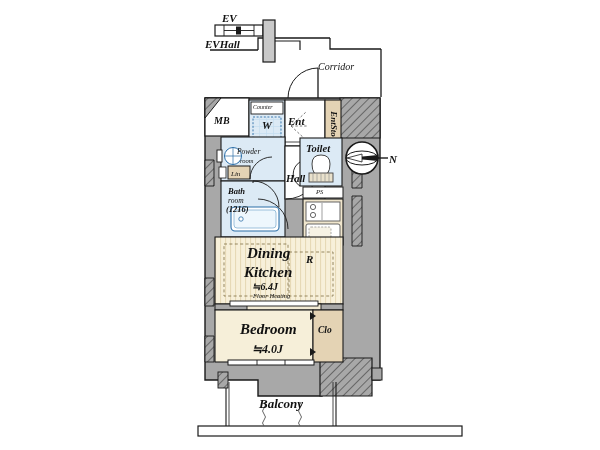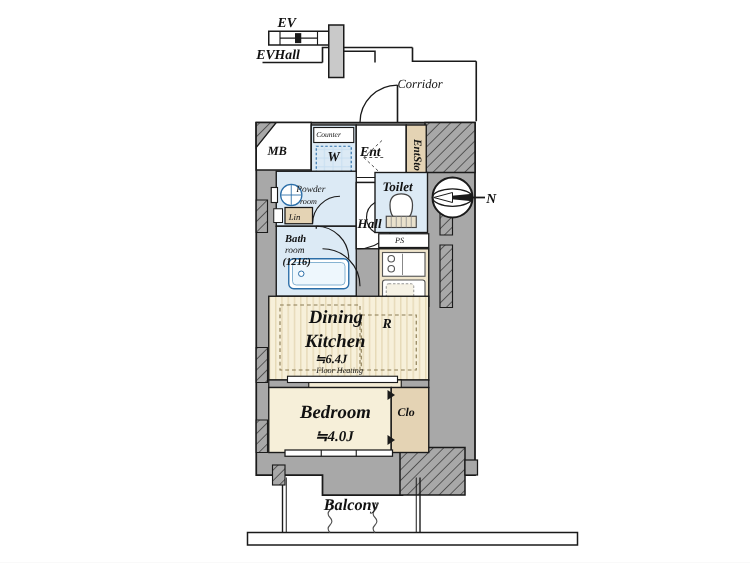--- a/index.html
+++ b/index.html
@@ -11,21 +11,21 @@
   body {
     width: 600px;
     height: 450px;
     overflow: hidden;
     font-family: "Liberation Serif", serif;
   }
   #plan-root {
     position: relative;
     width: 600px;
     height: 450px;
-    background: #e5e5e5;
+    background: #b91c1c;
   }
   #plan-svg {
     position: absolute;
     left: 0;
     top: 0;
     display: block;
   }
   .lbl {
     font-family: "Liberation Serif", serif;
     font-style: italic;

